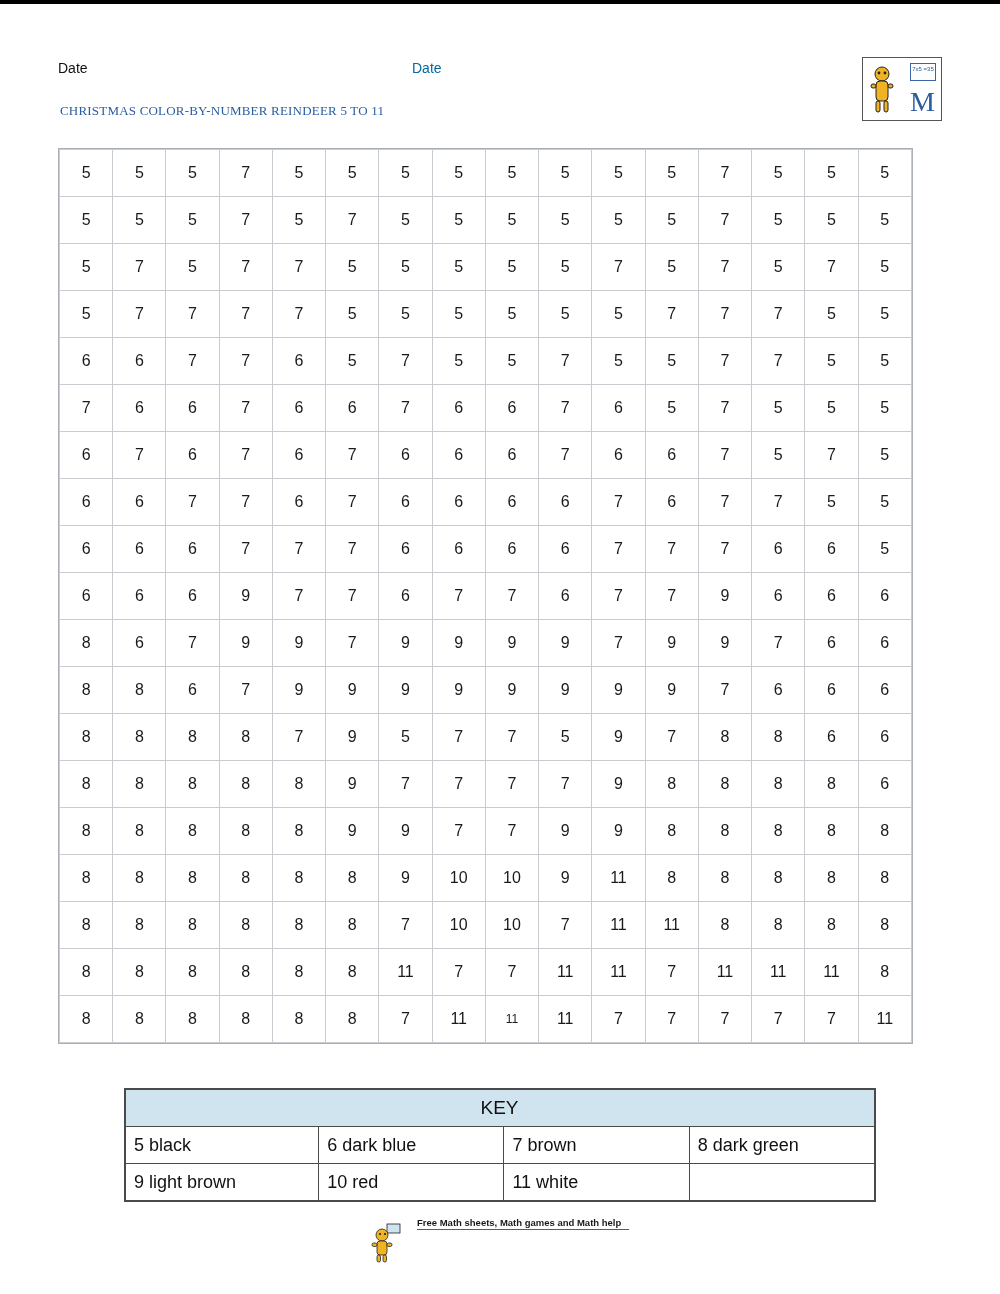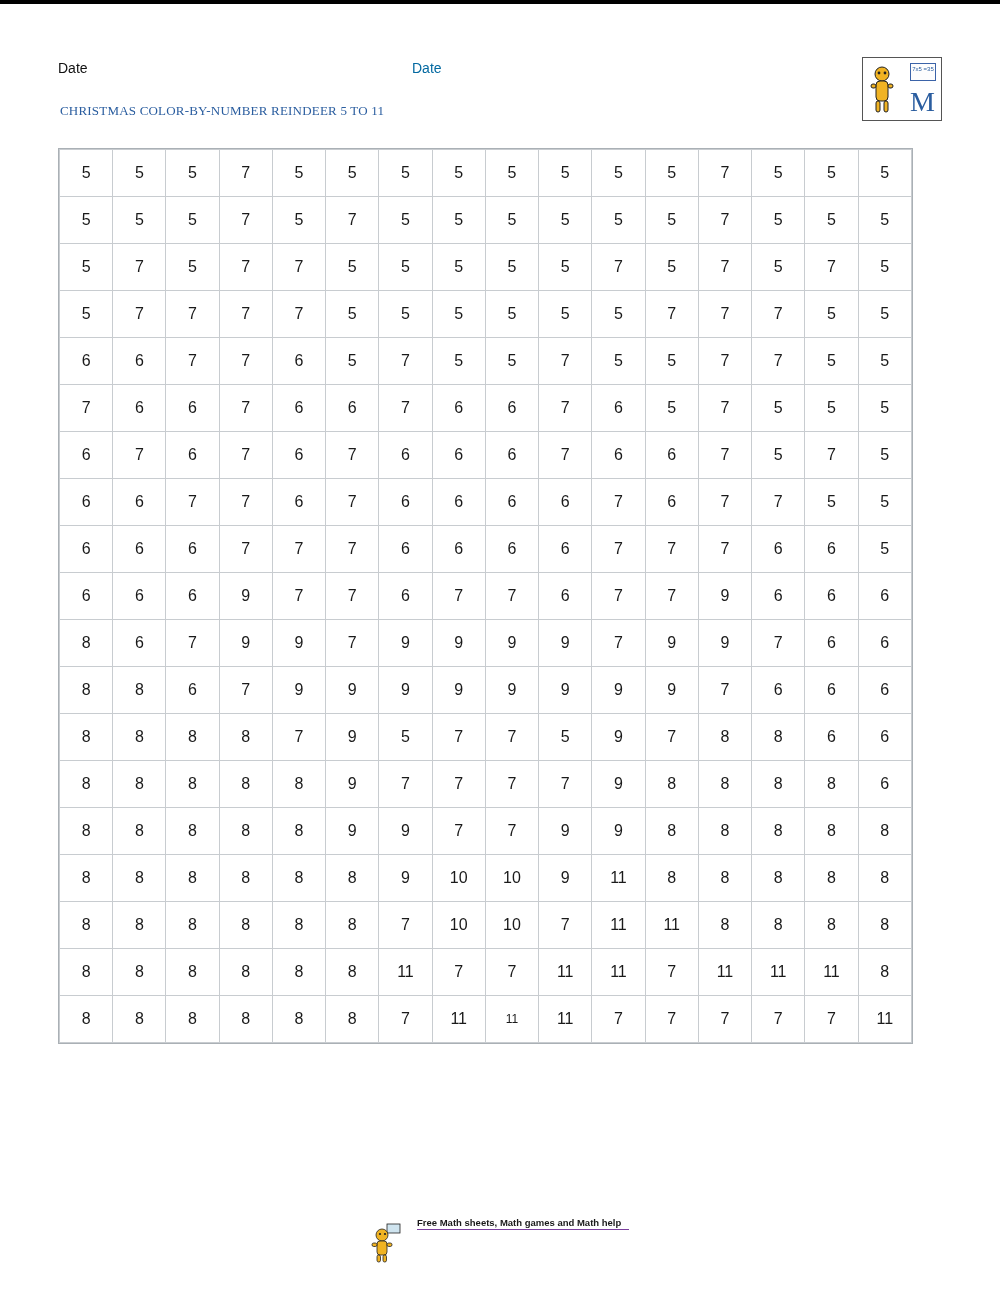--- a/index.html
+++ b/index.html
@@ -544,20 +544,41 @@
             <td>7</td>
             <td>7</td>
             <td>7</td>
             <td>7</td>
             <td>11</td>
           </tr>
         </tbody>
     </table>
   </div>
 
+  <div class="key-wrap">
+    <table class="key">
+      <tbody>
+        <tr>
+          <th class="key-title" colspan="4">KEY</th>
+        </tr>
+        <tr>
+          <td class="c1">5 black</td>
+          <td class="c2">6 dark blue</td>
+          <td class="c3">7 brown</td>
+          <td class="c4">8 dark green</td>
+        </tr>
+        <tr>
+          <td class="c1">9 light brown</td>
+          <td class="c2">10 red</td>
+          <td class="c3">11 white</td>
+          <td class="c4"></td>
+        </tr>
+      </tbody>
+    </table>
+  </div>
 
   <div class="footer">
     <div class="footer-inner">
       <svg class="footer-fig" viewBox="0 0 38 40">
         <rect x="16" y="1" width="13" height="9" fill="#cfe4ef" stroke="#222" stroke-width="0.8"></rect>
         <ellipse cx="11" cy="12" rx="6" ry="6" fill="#f0b323" stroke="#222" stroke-width="0.8"></ellipse>
         <circle cx="9" cy="11" r="1.1" fill="#222"></circle>
         <circle cx="14" cy="11" r="1.1" fill="#222"></circle>
         <rect x="6" y="18" width="10" height="14" rx="3" fill="#f0b323" stroke="#222" stroke-width="0.8"></rect>
         <rect x="1" y="20" width="5" height="3.5" rx="1.7" fill="#f0b323" stroke="#222" stroke-width="0.8"></rect>

